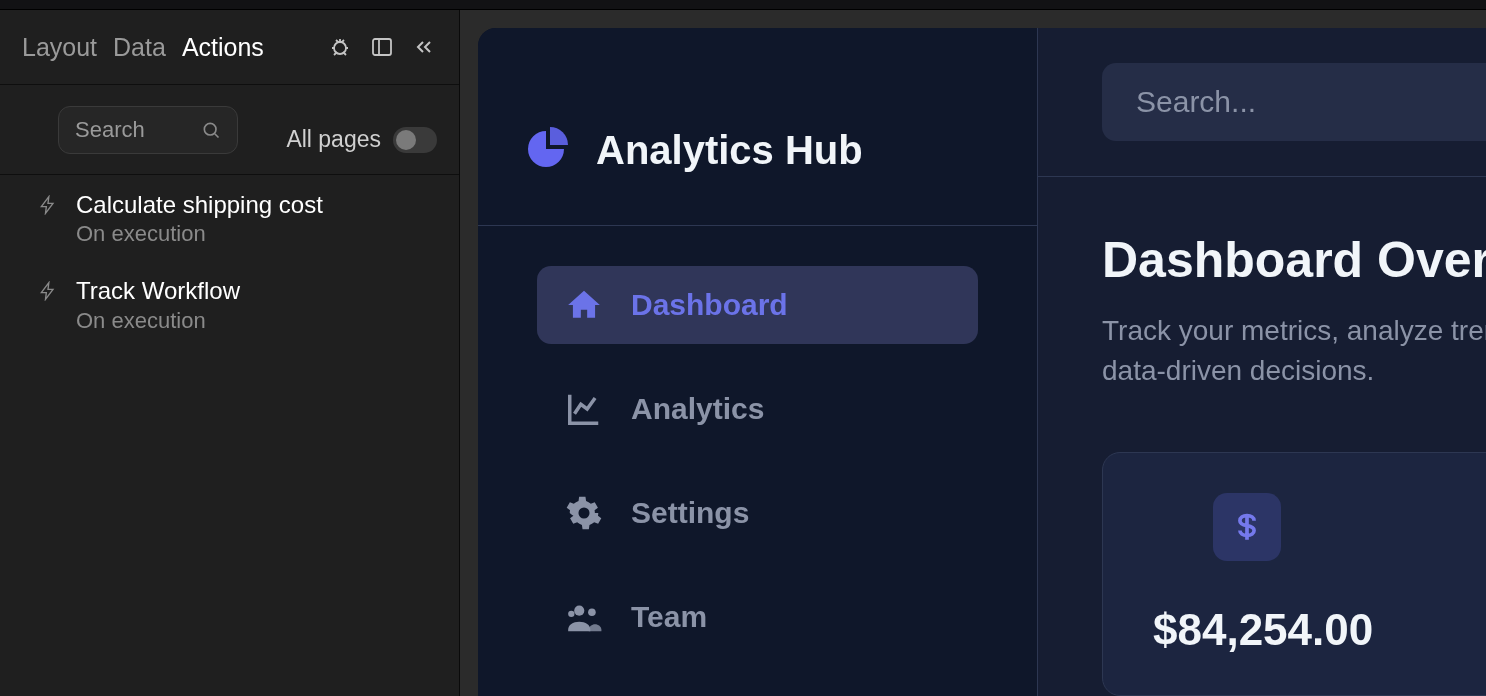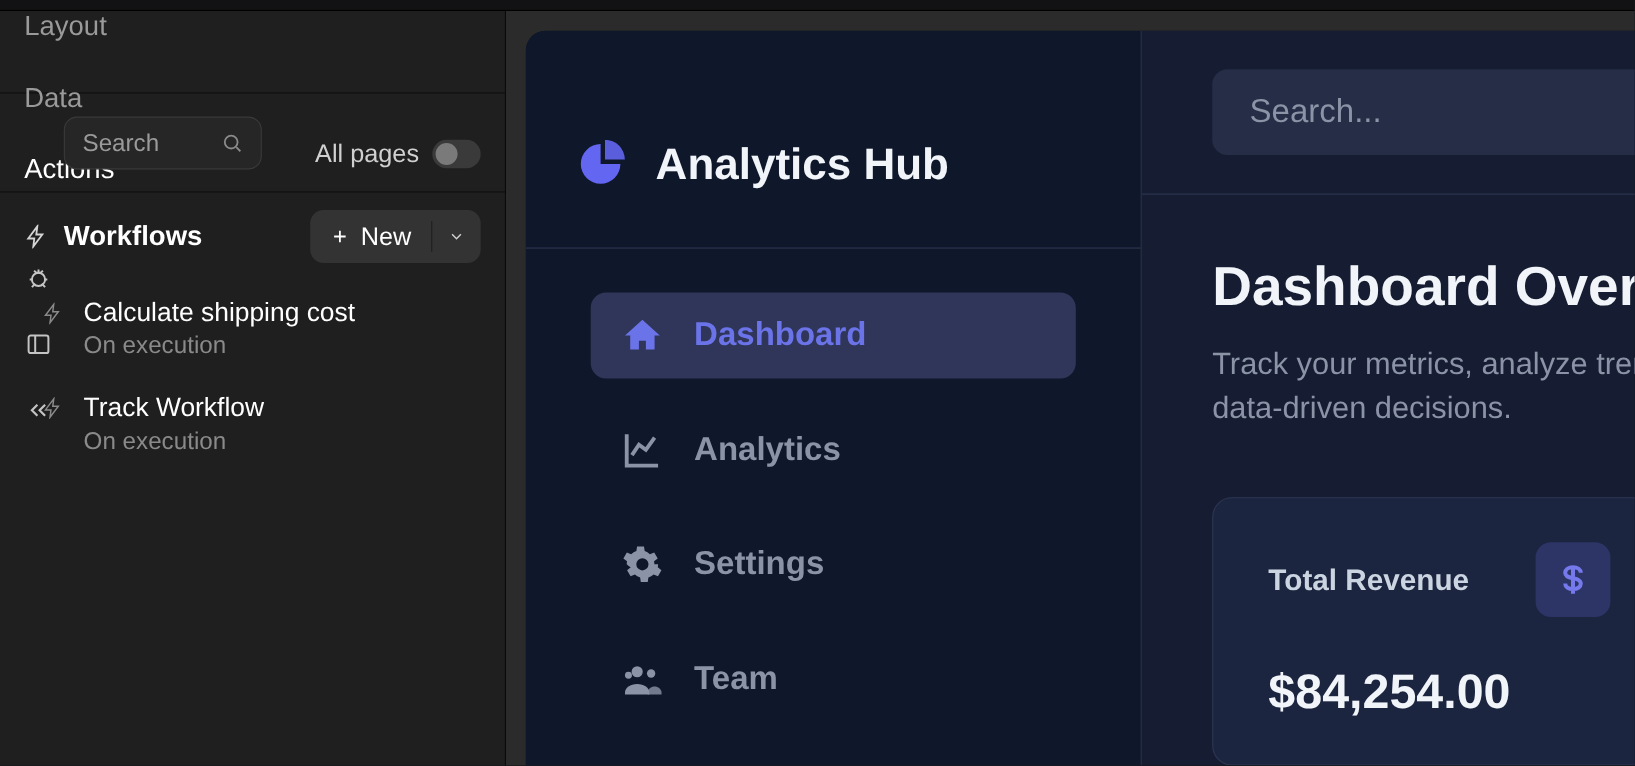--- a/index.html
+++ b/index.html
@@ -7,21 +7,21 @@
   body { display:flex; flex-direction:column; }
 
   
   .topstrip { height:10px; background:#121214; border-bottom:1px solid #000; flex:0 0 auto; }
 
   .layout { display:flex; flex:1 1 auto; height:686px; }
 
   
   .editor-panel { width:460px; flex:0 0 460px; background:#1f1f1f; display:flex; flex-direction:column; border-right:1px solid #0a0a0a; }
 
-  .tabs-row { height:75px; display:flex; gap:36px; padding:0 22px; border-bottom:1px solid #0e0e0e;flex-direction:column; }
+  .tabs-row { height:75px; display:flex; align-items:center; gap:16px; padding:0 22px; border-bottom:1px solid #0e0e0e; }
   .tab { font-size:25px; font-weight:500; color:#9a9a9a; cursor:pointer; }
   .tab.active { color:#fff; }
   .tabs-spacer { flex:1; }
   .tool-icon { width:26px; height:26px; color:#c4c4c4; display:flex; align-items:center; justify-content:center; cursor:pointer; }
   .tool-icon svg { width:24px; height:24px; }
 
   .search-row { height:90px; display:flex; align-items:center; gap:14px; padding:0 22px; border-bottom:1px solid #0e0e0e; }
   .search-pill { width:180px; height:48px; border-radius:12px; background:#262626; border:1px solid #3a3a3a; display:flex; align-items:center; padding:0 16px; gap:10px; color:#9a9a9a; font-size:22px;margin-left:36px; }
   .search-pill span:first-child { flex:1; }
   .search-pill svg { width:20px; height:20px; stroke:#8a8a8a; }
@@ -116,41 +116,20 @@
             <circle cx="11" cy="11" r="7"></circle>
             <line x1="21" y1="21" x2="16.5" y2="16.5"></line>
           </svg>
       </div>
       <div class="allpages">
         <span>All pages</span>
         <div class="toggle"></div>
       </div>
     </div>
 
-    <div class="wf-header">
-      <svg class="bolt" viewBox="0 0 24 24" fill="none" stroke="currentColor" stroke-width="1.8">
-          <path d="M13 2 4 14h6l-1 8 9-12h-6l1-8z"></path>
-        </svg>
-      <div class="wf-title">Workflows</div>
-      <div class="new-pill">
-        <div class="new-btn">
-          <svg viewBox="0 0 24 24" fill="none" stroke="currentColor" stroke-width="2.2">
-              <line x1="12" y1="5" x2="12" y2="19"></line>
-              <line x1="5" y1="12" x2="19" y2="12"></line>
-            </svg>
-          <span>New</span>
-        </div>
-        <div class="new-split"></div>
-        <div class="new-caret">
-          <svg viewBox="0 0 24 24" fill="none" stroke="currentColor" stroke-width="2">
-              <path d="M6 9l6 6 6-6"></path>
-            </svg>
-        </div>
-      </div>
-    </div>
 
     <div class="wf-item">
       <svg class="bolt" viewBox="0 0 24 24" fill="none" stroke="currentColor" stroke-width="1.6">
           <path d="M13 2 4 14h6l-1 8 9-12h-6l1-8z"></path>
         </svg>
       <div>
         <div class="wf-item-name">Calculate shipping cost</div>
         <div class="wf-item-sub">On execution</div>
       </div>
     </div>
@@ -228,21 +207,20 @@
         </div>
         <div class="app-content">
           <div class="page-title">Dashboard Overview</div>
           <div class="page-sub">
             <span>Track your metrics, analyze trends, and make</span><br>
             <span>data-driven decisions.</span>
           </div>
 
           <div class="card">
             <div class="card-top">
-              <div class="card-label">Total Revenue</div>
               <div class="card-icon-wrap">
                 <svg viewBox="0 0 24 24" fill="none" stroke="currentColor" stroke-width="2.6">
                     <path d="M12 3v18M17 7.5c0-2-2-3.5-5-3.5s-5 1.5-5 3.5 2 3 5 3.5 5 1.5 5 3.5-2 3.5-5 3.5-5-1.5-5-3.5"></path>
                   </svg>
               </div>
             </div>
             <div class="card-value">$84,254.00</div>
           </div>
         </div>
       </div>

